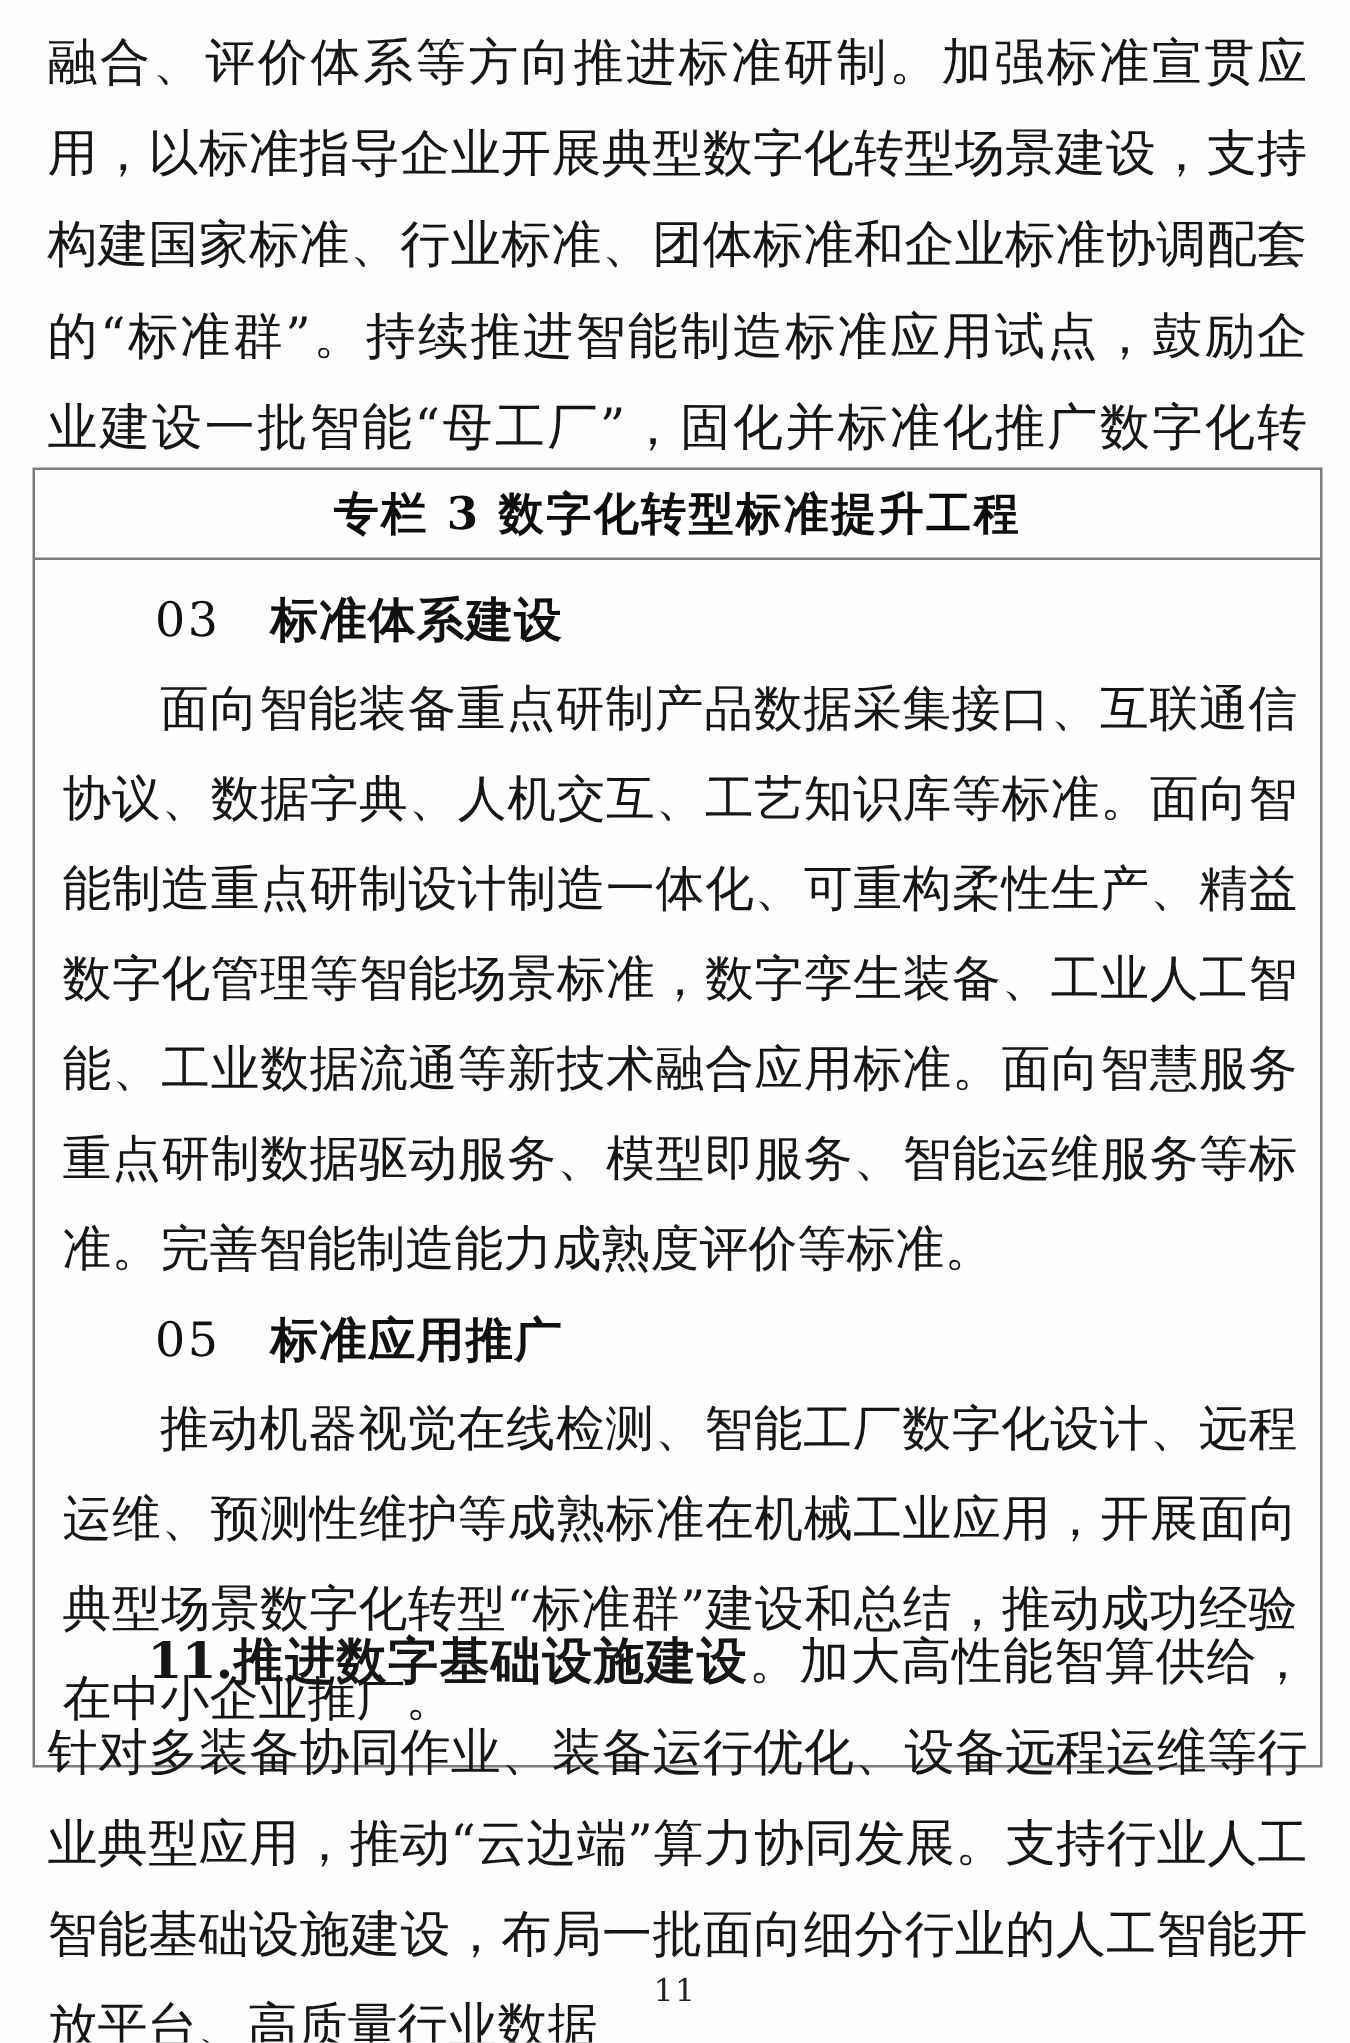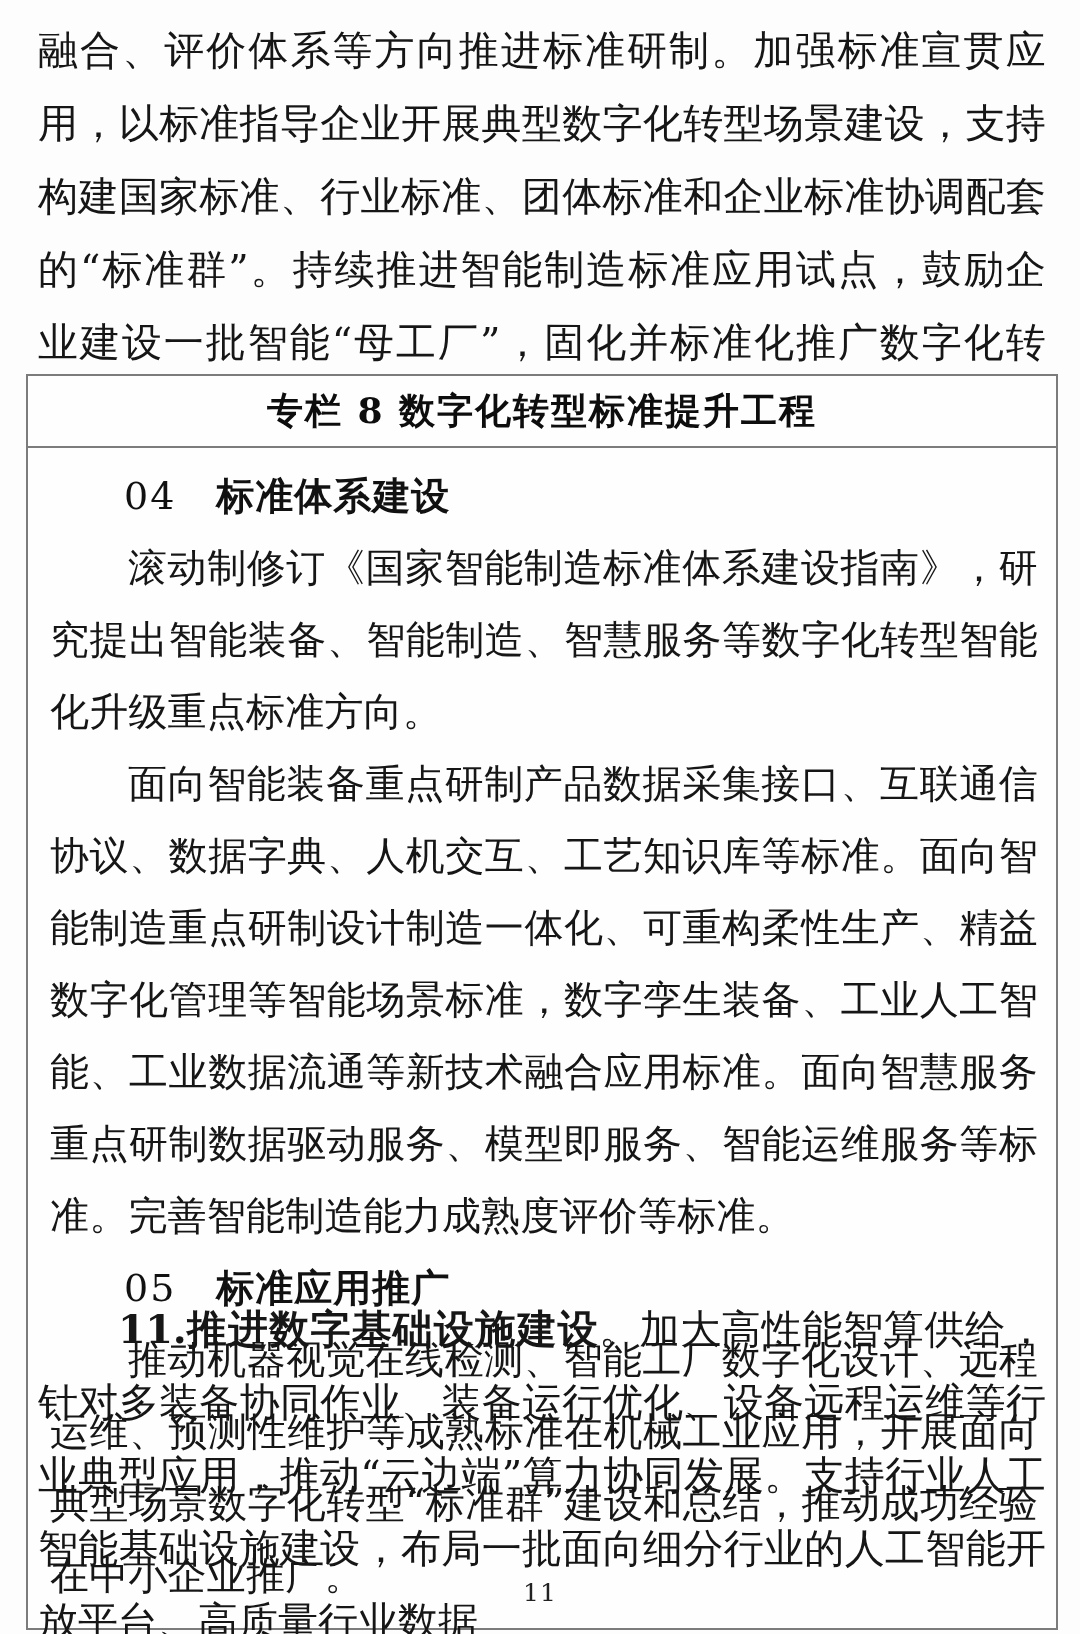--- a/index.html
+++ b/index.html
@@ -139,29 +139,28 @@
 </head>
 <body>
 
 <div class="page">
 
   <div class="para para-top">融合、评价体系等方向推进标准研制。加强标准宣贯应用，以标准指导企业开展典型数字化转型场景建设，支持构建国家标准、行业标准、团体标准和企业标准协调配套的“标准群”。持续推进智能制造标准应用试点，鼓励企业建设一批智能“母工厂”，固化并标准化推广数字化转型智能化升级发展经验。</div>
 
   <div class="box">
 
     <div class="box-title-row">
-      <div class="box-title">专栏 8  数字化转型标准提升工程</div>
+      <div class="box-title">专栏 3  数字化转型标准提升工程</div>
     </div>
 
     <div class="box-body">
 
       <div class="item-head">
-        <span class="num">04</span><span class="gap"></span><span>标准体系建设</span>
+        <span class="num">03</span><span class="gap"></span><span>标准体系建设</span>
       </div>
-      <div class="item-body">滚动制修订《国家智能制造标准体系建设指南》，研究提出智能装备、智能制造、智慧服务等数字化转型智能化升级重点标准方向。</div>
 
       <div class="item-body">面向智能装备重点研制产品数据采集接口、互联通信协议、数据字典、人机交互、工艺知识库等标准。面向智能制造重点研制设计制造一体化、可重构柔性生产、精益数字化管理等智能场景标准，数字孪生装备、工业人工智能、工业数据流通等新技术融合应用标准。面向智慧服务重点研制数据驱动服务、模型即服务、智能运维服务等标准。完善智能制造能力成熟度评价等标准。</div>
 
       <div class="item-head">
         <span class="num">05</span><span class="gap"></span><span>标准应用推广</span>
       </div>
       <div class="item-body">推动机器视觉在线检测、智能工厂数字化设计、远程运维、预测性维护等成熟标准在机械工业应用，开展面向典型场景数字化转型“标准群”建设和总结，推动成功经验在中小企业推广。</div>
 
     </div>
   </div>

